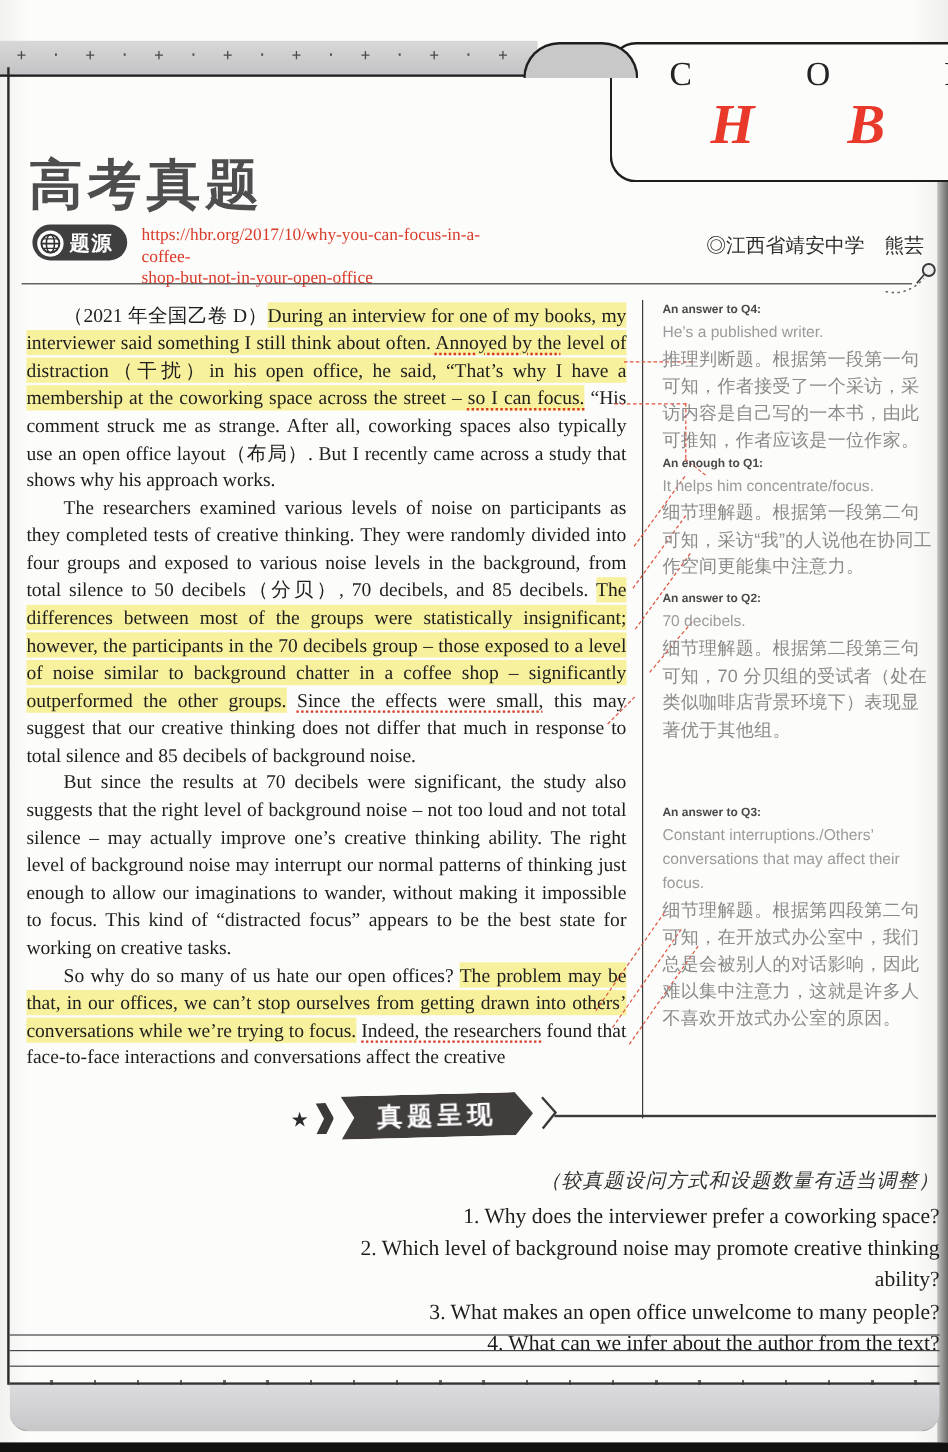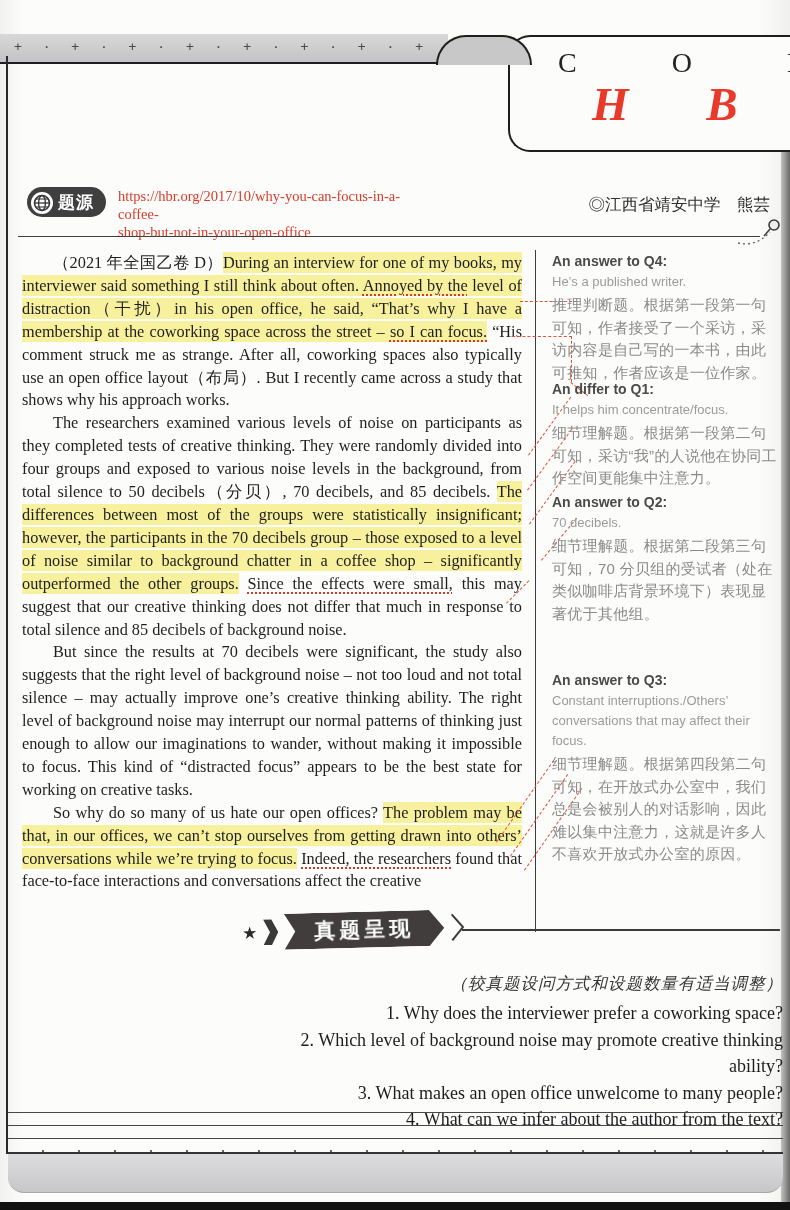--- a/index.html
+++ b/index.html
@@ -63,21 +63,21 @@
   .hl{background:#f7f09c;padding:1px 0;box-decoration-break:clone;-webkit-box-decoration-break:clone;}
   .ru{text-decoration:underline dotted 2px #d83a28;text-underline-offset:4px;}
 
   
   .col-divider{position:absolute;left:535px;top:250px;height:682px;border-left:1.5px solid #3c3c3c;}
   .conn{position:absolute;border-top:1.5px dashed #e0513d;transform-origin:0 0;}
   .connv{position:absolute;border-left:1.5px dashed #e0513d;}
 
   
   .ans-block{position:absolute;left:552px;width:229px;font-family:"Liberation Sans",sans-serif;}
-  .ans-title{font-weight:bold;font-size:14px;color:#4a4a4a;margin-bottom:3px;}
+  .ans-title{font-weight:bold;font-size:10px;color:#4a4a4a;margin-bottom:3px;}
   .ans-text{font-size:13px;color:#9b9b9b;line-height:20px;margin-bottom:2px;}
   .ans-expl{font-size:15px;color:#8a8a8a;line-height:22.6px;letter-spacing:0.3px;}
 
   
   .exam-banner{position:absolute;left:242px;top:912px;display:flex;align-items:center;gap:6px;
                transform:rotate(-1.5deg);}
   .star{font-size:17px;color:#2b2b2b;}
   .chev{width:15px;height:26px;background:#3b3a39;
         clip-path:polygon(0 0,55% 0,100% 50%,55% 100%,0 100%,45% 50%);}
   .ribbon{width:160px;height:36px;background:#403d3c;color:#fff;display:flex;align-items:center;
@@ -100,20 +100,21 @@
   </div>
   <div class="tab-bump"></div>
   <div class="corner-tab">
     <div class="tab-con">C O N</div>
     <div class="tab-hbr">H B R</div>
   </div>
 
   <div class="left-border"></div>
   <div class="right-strip"></div>
 
+  <div class="page-title">高考真题</div>
   <div class="source-row">
     <div class="source-badge">
       <span class="globe">
         <svg width="18" height="18" viewBox="0 0 18 18">
           <circle cx="9" cy="9" r="7.5" fill="none" stroke="#333" stroke-width="1.6"></circle>
           <ellipse cx="9" cy="9" rx="3.4" ry="7.5" fill="none" stroke="#333" stroke-width="1.3"></ellipse>
           <line x1="1.5" y1="9" x2="16.5" y2="9" stroke="#333" stroke-width="1.3"></line>
           <line x1="2.6" y1="5" x2="15.4" y2="5" stroke="#333" stroke-width="1.1"></line>
           <line x1="2.6" y1="13" x2="15.4" y2="13" stroke="#333" stroke-width="1.1"></line>
         </svg>
@@ -156,21 +157,21 @@
   <div class="conn" style="left:496px;top:842px;width:100px;transform:rotate(-55deg)"></div>
   <div class="conn" style="left:510px;top:856px;width:100px;transform:rotate(-55deg)"></div>
   <div class="conn" style="left:524px;top:870px;width:100px;transform:rotate(-55deg)"></div>
 
   <div class="ans-block" style="top:253px">
     <div class="ans-title">An answer to Q4:</div>
     <div class="ans-text">He’s a published writer.</div>
     <div class="ans-expl">推理判断题。根据第一段第一句可知，作者接受了一个采访，采访内容是自己写的一本书，由此可推知，作者应该是一位作家。</div>
   </div>
   <div class="ans-block" style="top:381px">
-    <div class="ans-title">An differ to Q1:</div>
+    <div class="ans-title">An enough to Q1:</div>
     <div class="ans-text">It helps him concentrate/focus.</div>
     <div class="ans-expl">细节理解题。根据第一段第二句可知，采访“我”的人说他在协同工作空间更能集中注意力。</div>
   </div>
   <div class="ans-block" style="top:494px">
     <div class="ans-title">An answer to Q2:</div>
     <div class="ans-text">70 decibels.</div>
     <div class="ans-expl">细节理解题。根据第二段第三句可知，70 分贝组的受试者（处在类似咖啡店背景环境下）表现显著优于其他组。</div>
   </div>
   <div class="ans-block" style="top:672px">
     <div class="ans-title">An answer to Q3:</div>

